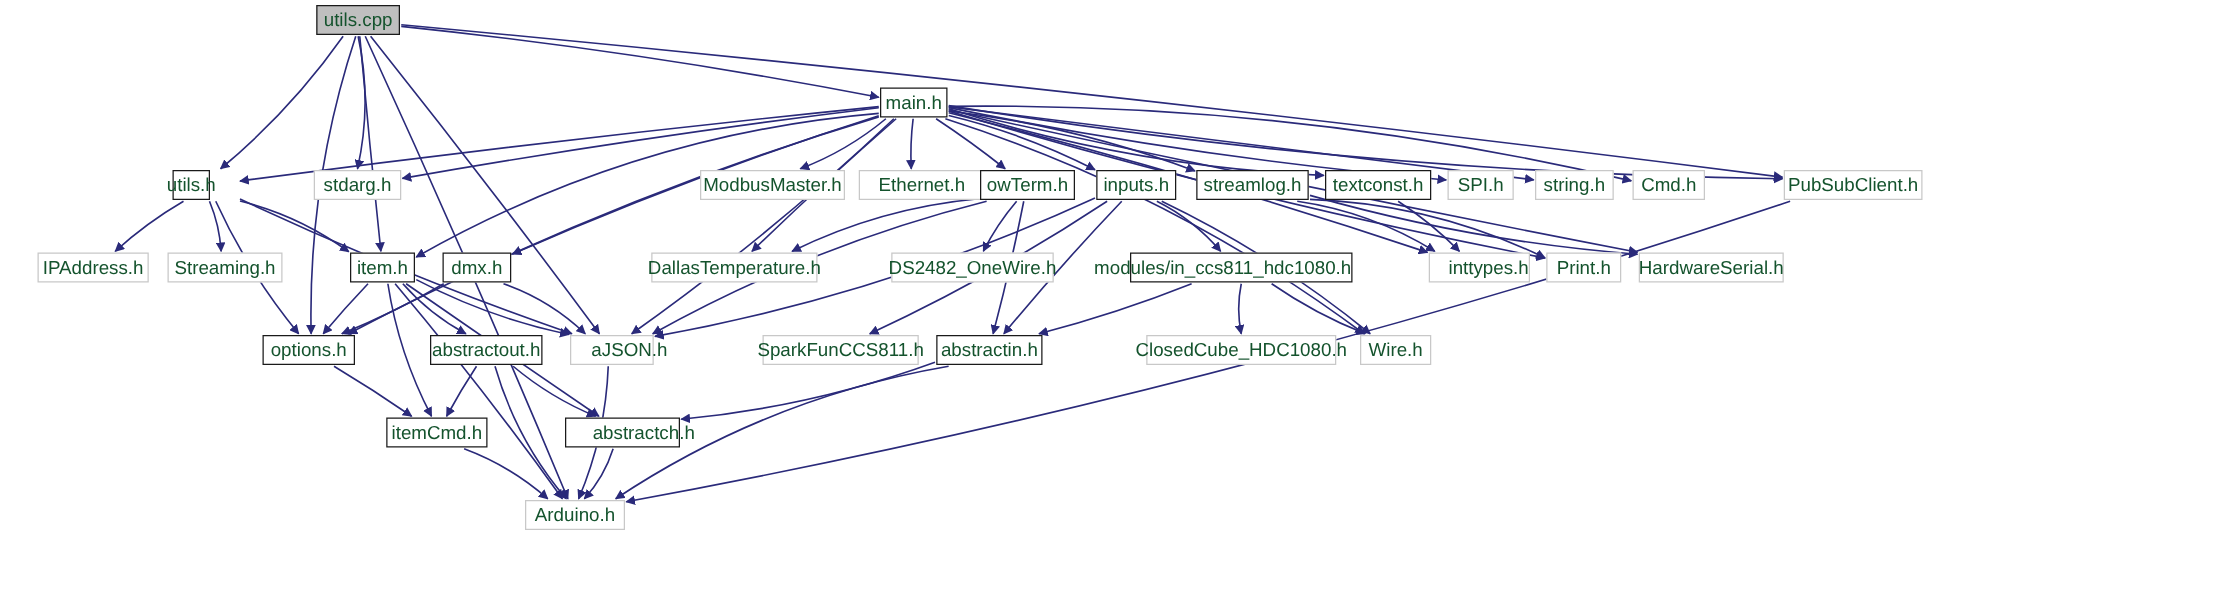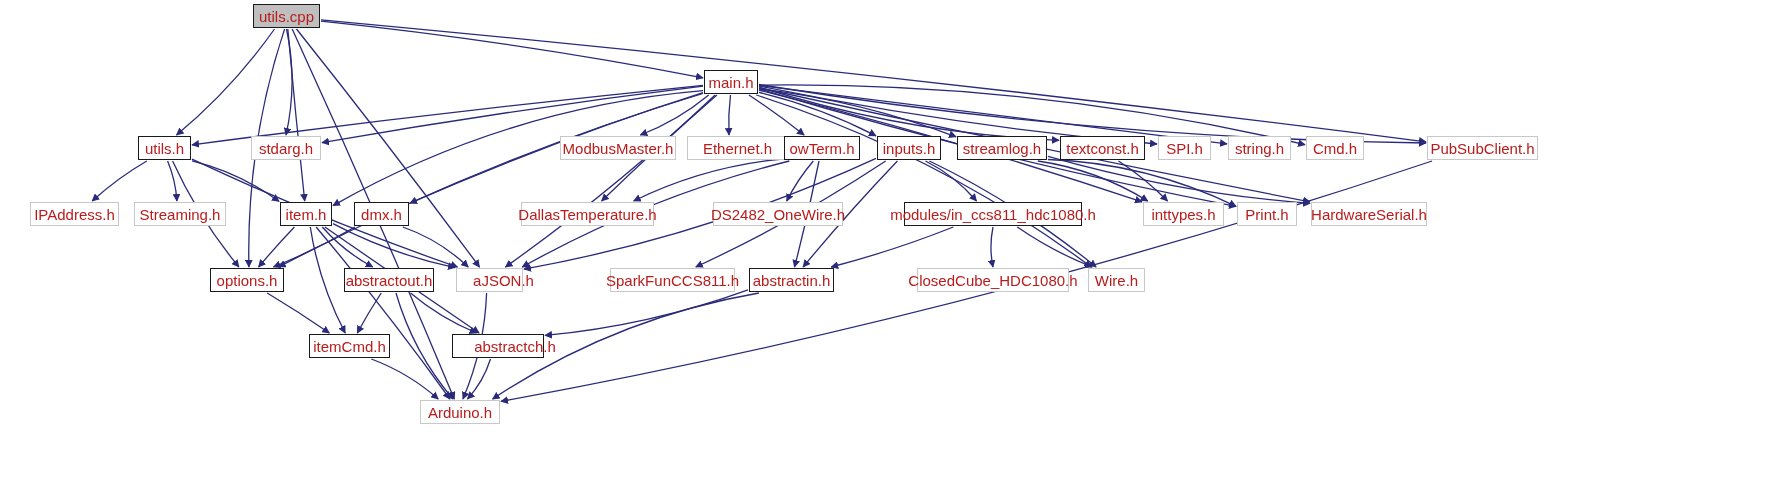--- a/index.html
+++ b/index.html
@@ -1,20 +1,20 @@
 <!DOCTYPE html>
 <html><head>
 <meta charset="utf-8">
 <style>
   html,body{margin:0;padding:0;background:#ffffff;}
   body{font-family:"Liberation Sans",sans-serif;}
   #graph{position:relative;width:1770px;height:485px;background:#ffffff;overflow:hidden;}
   #edges{position:absolute;left:0;top:0;width:1770px;height:485px;}
   .node{position:absolute;box-sizing:border-box;display:flex;align-items:center;justify-content:center;
-        background:#ffffff;border:1px solid #c8c8c8;color:#b91c1c;font-size:15px;line-height:1;
+        background:#ffffff;border:1px solid #c8c8c8;color:#14532d;font-size:15px;line-height:1;
         white-space:nowrap;letter-spacing:0px;}
   .node.bold{border:1.6px solid #1a1a1a;}
   .node.root{background:#bfbfbf;border:1.6px solid #1a1a1a;}
   .node span{pointer-events:none;}
 </style>
 </head>
 <body>
 
 <div id="graph">
   <svg id="edges" viewBox="0 0 1770 485" xmlns="http://www.w3.org/2000/svg">
@@ -94,21 +94,21 @@
         <path d="M 1432.1 161.0 Q 975.2 314.7 501.0 401.4" marker-end="url(#arrow)"></path>
       </g>
   </svg>
   <div id="node-layer">
       <div class="node root" style="left: 253px; top: 4px; width: 67px; height: 24px;">
         <span>utils.cpp</span>
       </div>
       <div class="node bold" style="left: 704px; top: 70px; width: 54px; height: 24px;">
         <span>main.h</span>
       </div>
-      <div class="node bold" style="left: 138px; top: 136px; width: 53px; height: 24px; align-items: center;">
+      <div class="node bold" style="left: 138px; top: 136px; width: 30px; height: 24px; align-items: center;">
         <span>utils.h</span>
       </div>
       <div class="node" style="left: 251px; top: 136px; width: 70px; height: 24px;">
         <span>stdarg.h</span>
       </div>
       <div class="node" style="left: 560px; top: 136px; width: 116px; height: 24px;">
         <span>ModbusMaster.h</span>
       </div>
       <div class="node" style="left: 687px; top: 136px; width: 101px; height: 24px;">
         <span>Ethernet.h</span>
@@ -148,24 +148,24 @@
       </div>
       <div class="node bold" style="left: 354px; top: 202px; width: 55px; height: 24px;">
         <span>dmx.h</span>
       </div>
       <div class="node" style="left: 521px; top: 202px; width: 133px; height: 24px;">
         <span>DallasTemperature.h</span>
       </div>
       <div class="node" style="left: 713px; top: 202px; width: 130px; height: 24px;">
         <span>DS2482_OneWire.h</span>
       </div>
-      <div class="node bold" style="left: 904px; top: 202px; width: 178px; height: 24px;">
+      <div class="node bold" style="left: 904px; top: 202px; width: 178px; height: 24px; justify-content: flex-end;">
         <span>modules/in_ccs811_hdc1080.h</span>
       </div>
-      <div class="node" style="left: 1143px; top: 202px; width: 81px; height: 24px;">
+      <div class="node" style="left: 1143px; top: 202px; width: 81px; height: 24px; justify-content: flex-end;">
         <span>inttypes.h</span>
       </div>
       <div class="node" style="left: 1237px; top: 202px; width: 60px; height: 24px;">
         <span>Print.h</span>
       </div>
       <div class="node" style="left: 1311px; top: 202px; width: 116px; height: 24px;">
         <span>HardwareSerial.h</span>
       </div>
       <div class="node bold" style="left: 210px; top: 268px; width: 74px; height: 24px;">
         <span>options.h</span>

